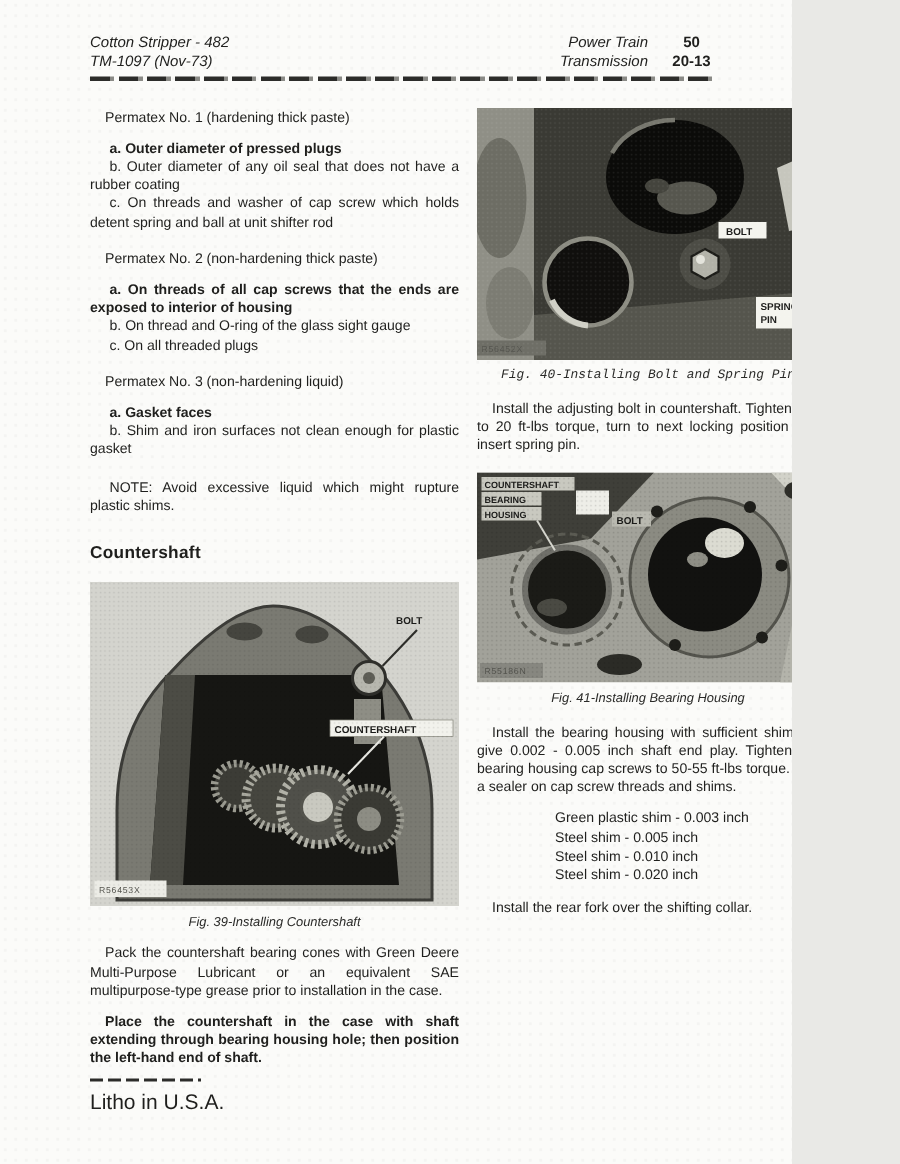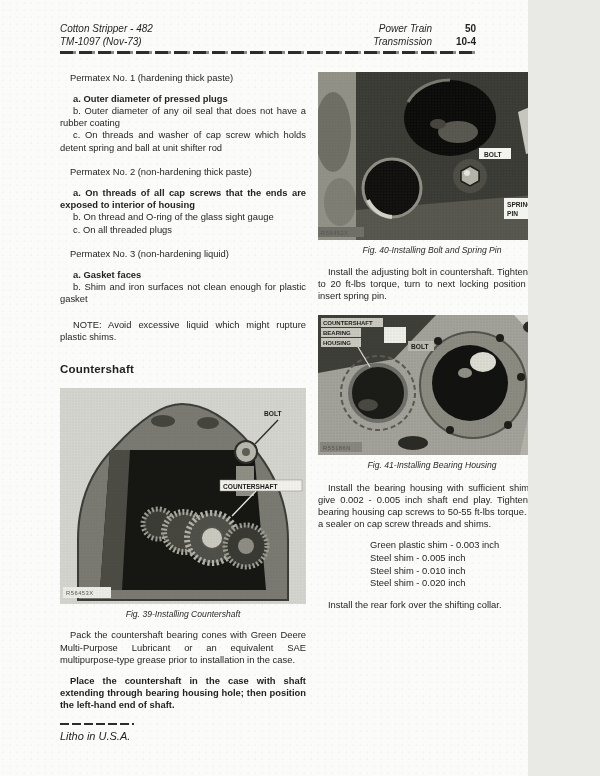--- a/index.html
+++ b/index.html
@@ -17,21 +17,21 @@
     color:#1f1f1d;
     overflow:hidden;
   }
   .inner { padding:22px 52px 0 60px; }
 
   
   .hdr { display:flex; justify-content:space-between; align-items:flex-start; }
   .hdr .left, .hdr .right { font-style:italic; font-size:10px; line-height:13px; }
   .hdr .right { text-align:right; }
   .hdr .rrow { display:flex; gap:14px; justify-content:flex-end; }
-  .hdr .pgnum { font-style:normal; font-weight:bold; min-width:30px; text-align:right; }
+  .hdr .pgnum { font-style:normal; font-weight:bold; min-width:30px; text-align:center; }
   .hdr-rule {
     margin-top:3px; height:2.5px;
     background:repeating-linear-gradient(90deg,#2c2c2a 0 13px, #8a8a86 13px 16px, transparent 16px 19px, #2c2c2a 19px);
   }
 
   
   .columns { display:flex; gap:12px; margin-top:18px; }
   .col-left { width:248px; }
   .col-right { width:228px; }
 
@@ -44,35 +44,35 @@
   h2.head { font-size:11.5px; font-weight:bold; margin-top:20px; letter-spacing:.2px; }
 
   figure { margin:0; }
   .photo { display:block; }
   figcaption {
     font-style:italic; font-size:8.6px; text-align:center;
     margin-top:4px; color:#2a2a28;
   }
   .fig39 { margin-top:13px; }
   .cap39 { margin-bottom:9px; }
-  .cap40 { margin-bottom:10px; }
+  .cap40 { margin-bottom:10px;font-family:Liberation Mono, monospace; }
   .fig41 { margin-top:13px; }
   .cap41 { margin-bottom:10px; }
 
   .shimlist { margin-top:9px; padding-left:52px; text-align:left; }
   .shimlist div { line-height:12.6px; }
   .aftershims { margin-top:9px; }
 
   
   .footer { position:absolute; left:60px; bottom:34px; }
   .footer-rule {
     width:74px; height:2px; margin-bottom:5px;
     background:repeating-linear-gradient(90deg,#2c2c2a 0 9px, transparent 9px 12px);
   }
-  .litho { font-style:italic; font-size:11px; }
+  .litho { font-size:14px; }
 
   svg text { font-family:"Liberation Sans", sans-serif; }
   .svglabel { font-size:6.6px; font-weight:bold; fill:#1c1c1a; }
   .svgcode { font-size:5.8px; fill:#55554f; letter-spacing:.5px; }
 </style>
 </head>
 <body>
 
 <div class="page">
   <div class="inner">
@@ -82,21 +82,21 @@
         <div>Cotton Stripper - 482</div>
         <div>TM-1097   (Nov-73)</div>
       </div>
       <div class="right">
         <div class="rrow">
           <span>Power Train</span>
           <span class="pgnum">50</span>
         </div>
         <div class="rrow">
           <span>Transmission</span>
-          <span class="pgnum">10-4</span>
+          <span class="pgnum">20-13</span>
         </div>
       </div>
     </div>
     <div class="hdr-rule"></div>
 
     <div class="columns">
 
       <div class="col-left bodytext">
         <p class="lead">Permatex No. 1 (hardening thick paste)</p>
         <p class="item sp8">a. Outer diameter of pressed plugs</p>

